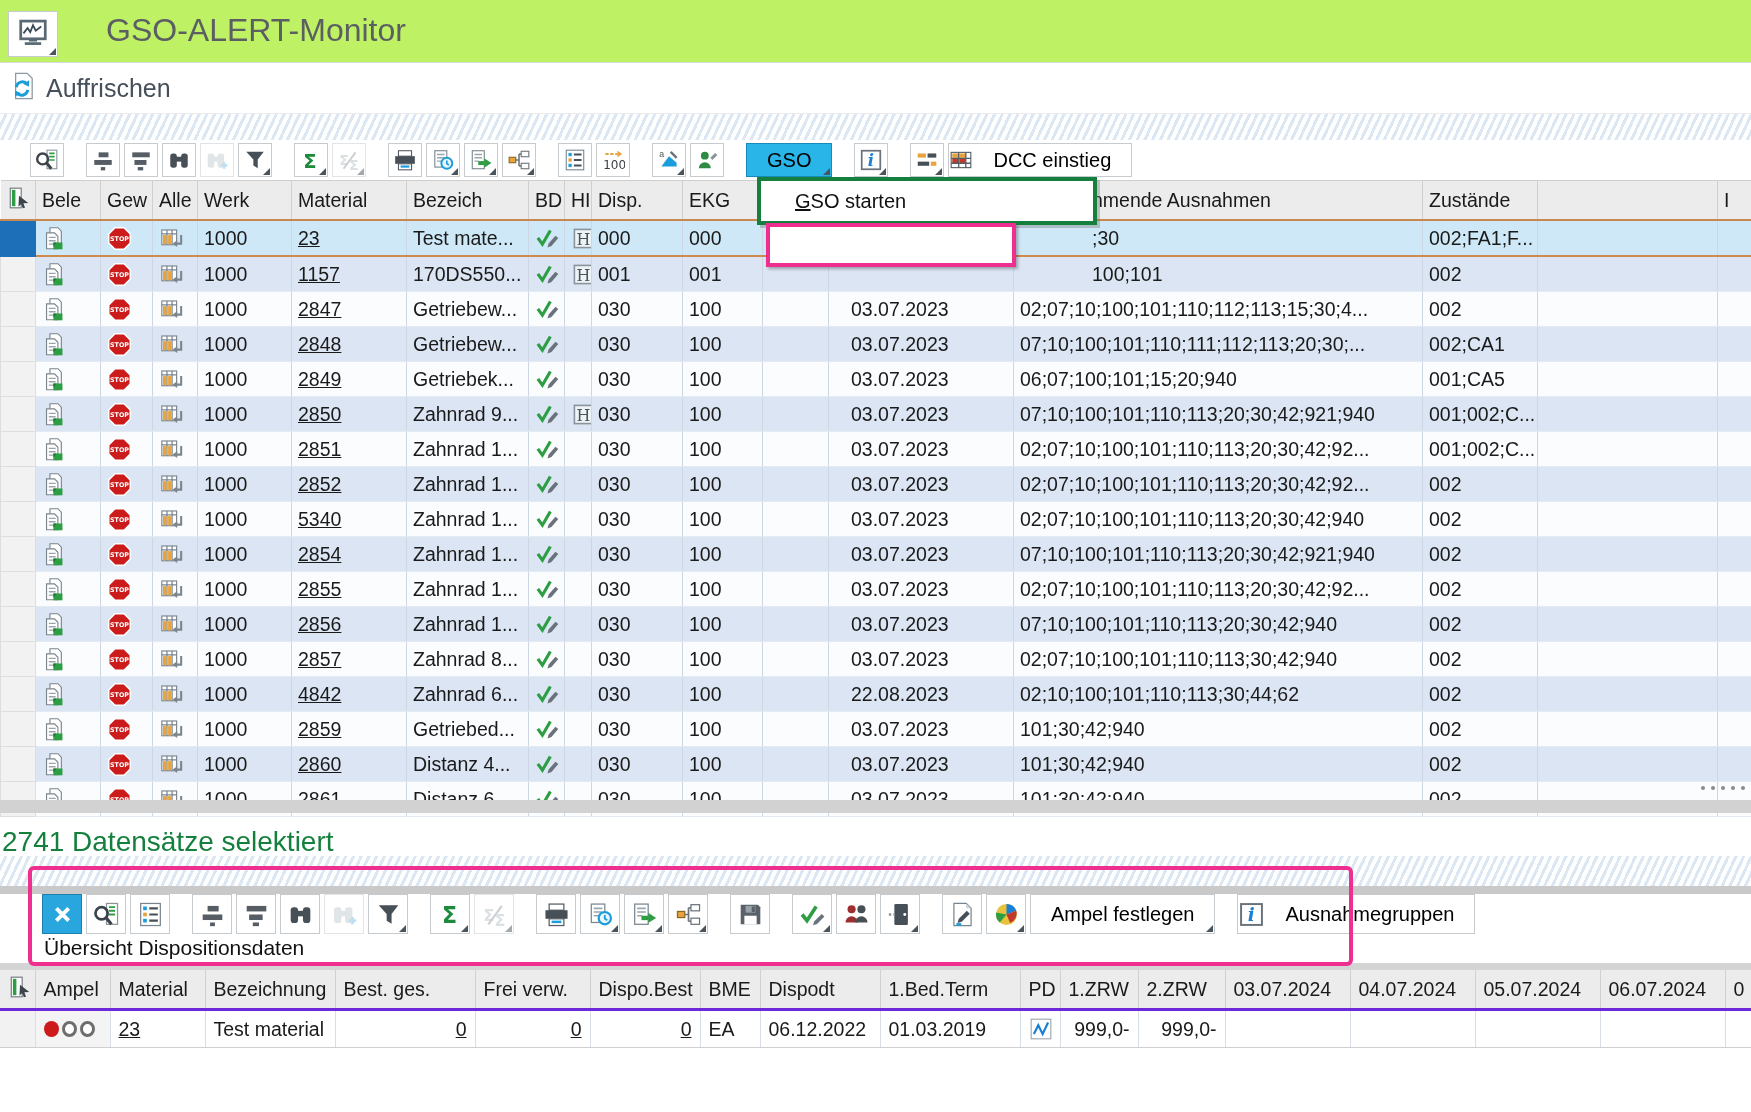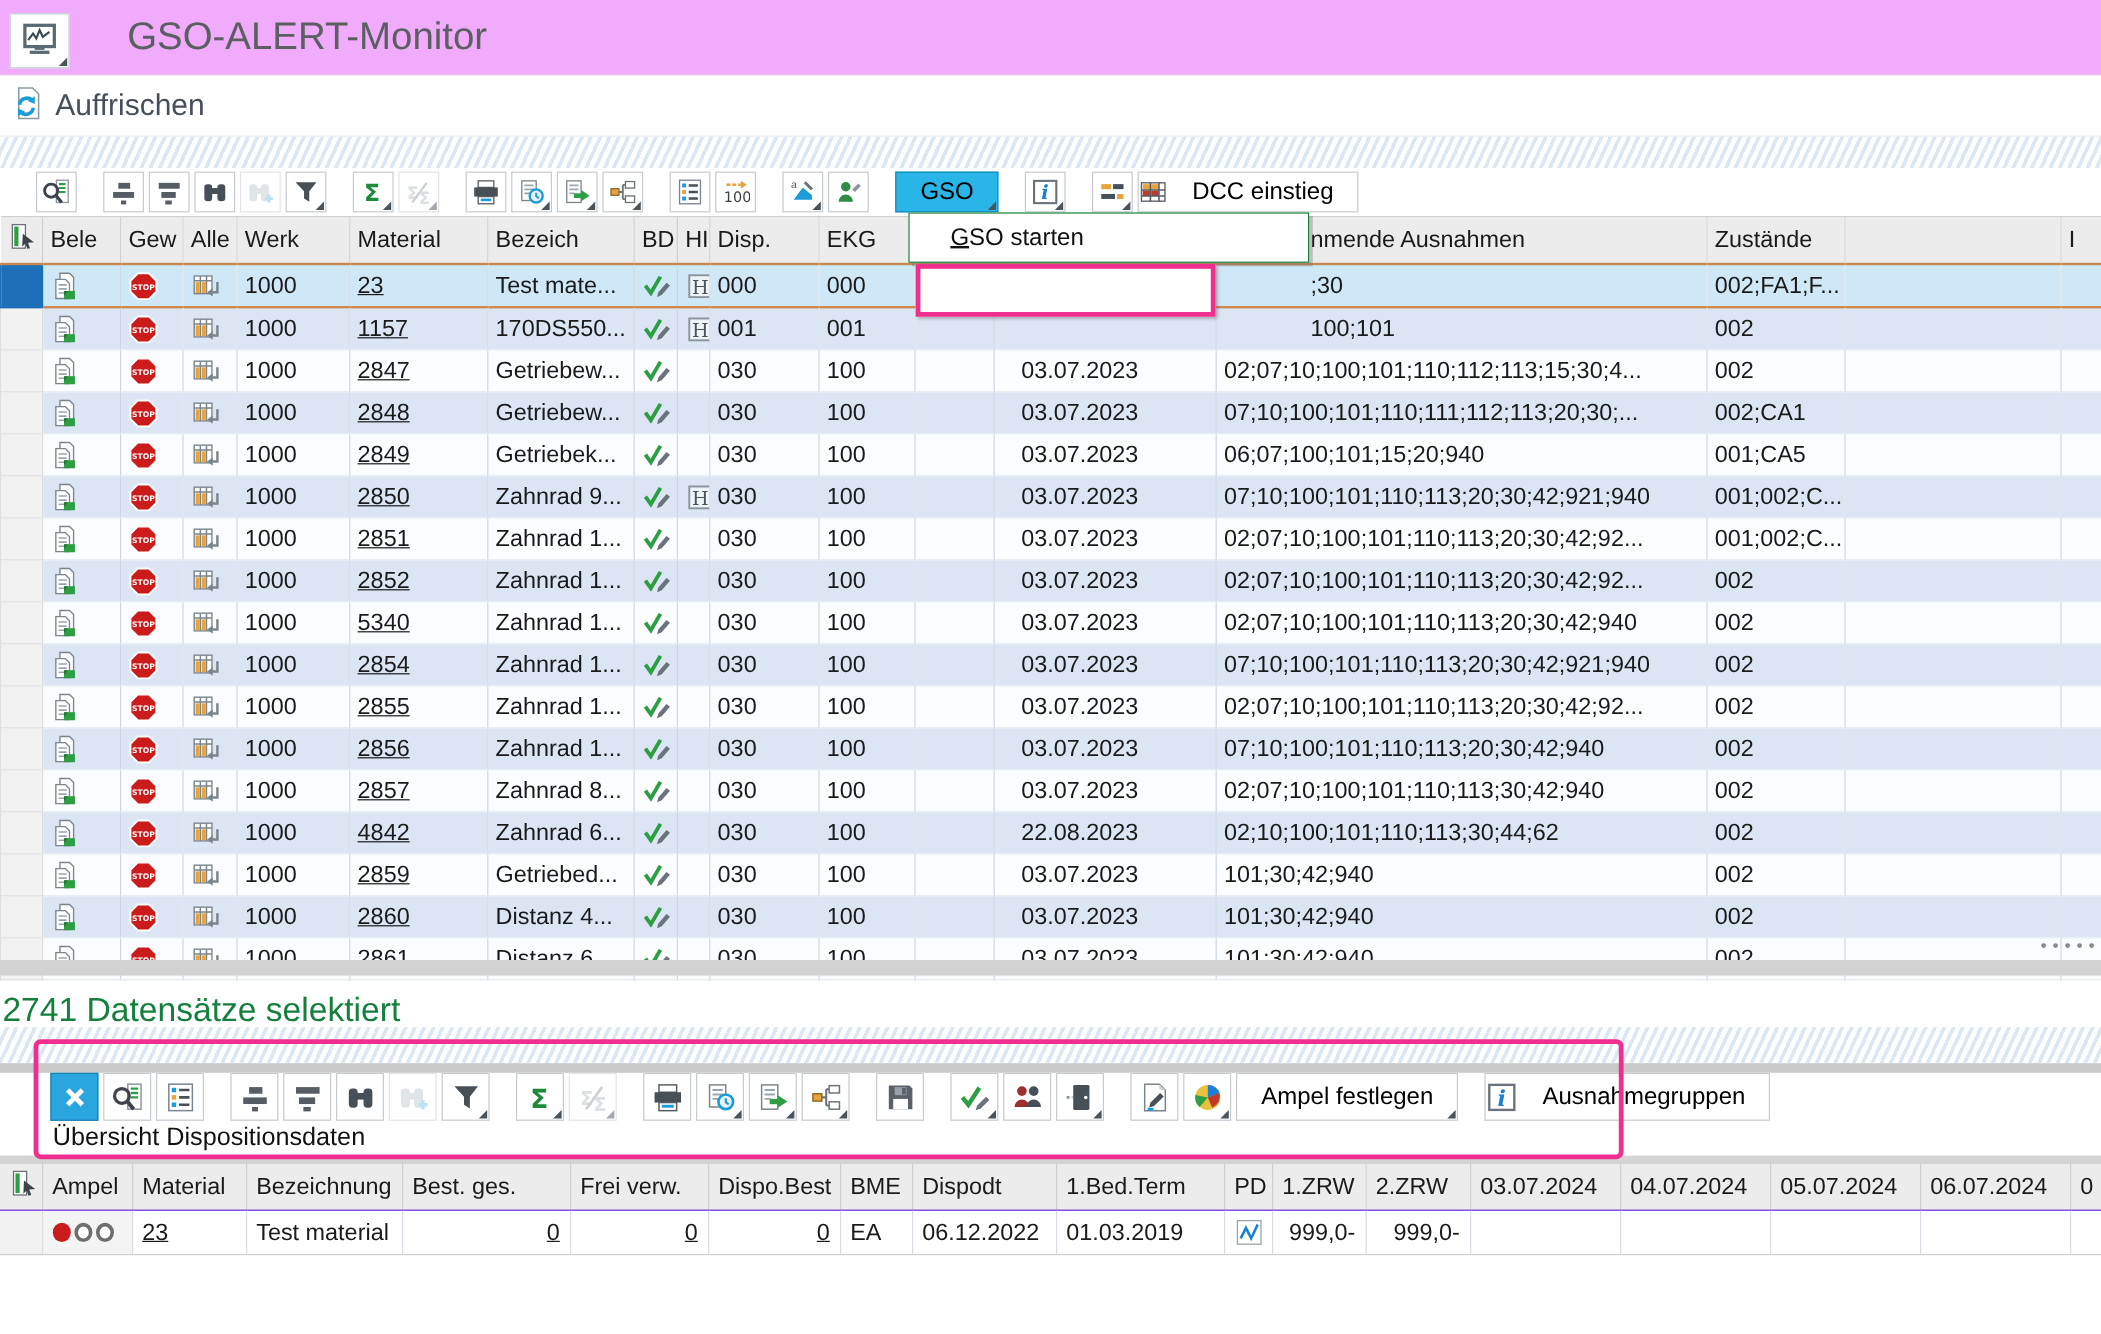--- a/index.html
+++ b/index.html
@@ -1,19 +1,19 @@
 <!DOCTYPE html>
 <html><head>
 <meta charset="utf-8">
 <style>
   html,body{margin:0;padding:0;background:#fff;}
   #screen{position:relative;width:1751px;height:1112px;background:#fff;overflow:hidden;
           font-family:"Liberation Sans",sans-serif;color:#1a1a1a;}
   
-  .titlebar{position:absolute;left:0;top:0;width:100%;height:62px;border-bottom:1px solid #d9d9d9;background:#f0abfc;}
+  .titlebar{position:absolute;left:0;top:0;width:100%;height:62px;border-bottom:1px solid #d9d9d9;background:#bef264;}
   .sysbtn{position:absolute;left:8px;top:11px;width:48px;height:44px;border:1px solid #c6cbd0;background:#fff;
           display:flex;align-items:center;justify-content:center;}
   .title{position:absolute;left:106px;top:12px;font-size:32px;color:#5c5f62;}
   .appbar{position:absolute;left:0;top:63px;width:100%;height:50px;background:#fff;border-bottom:1px solid #ececec;}
   .refresh{position:absolute;left:8px;top:8px;display:flex;align-items:center;gap:10px;cursor:default;}
   .refresh .rlbl{font-size:25px;color:#46505a;}
   .stripes{position:absolute;left:0;width:100%;
            background:repeating-linear-gradient(115deg,#ffffff 0 4px,#dbe8f4 4px 7px);}
   .st1{top:114px;height:26px;}
   .st2{top:856px;height:30px;}
@@ -31,21 +31,21 @@
   .tbtn svg{width:24px;height:24px;}
   #bottom-toolbar .tbtn svg{width:27px;height:27px;}
   .tbtn .lbl{font-size:20px;padding:0 20px;color:#000000;white-space:nowrap;}
   .tbtn.active{background:#29b5e8;border-color:#168ab8;}
   .tbtn.disabled{opacity:.5;}
   .tbtn.closebtn{background:#2aa6df;border-color:#1d7fae;}
   .caret{position:absolute;right:1px;bottom:1px;width:0;height:0;
          border-left:7px solid transparent;border-bottom:7px solid #4a545d;}
   .tsep{width:14px;height:30px;margin-right:4px;}
   
-  .menu{position:absolute;left:757px;top:177px;width:332px;background:#fff;border:1px solid #15803d;
+  .menu{position:absolute;left:757px;top:177px;width:332px;background:#fff;border:4px solid #15803d;
         box-shadow:3px 3px 0 rgba(110,110,110,.35);z-index:60;}
   .menu-item{height:40px;line-height:40px;padding-left:34px;font-size:20px;color:#111;position:relative;z-index:2;}
   .menu-item::first-letter{text-decoration:underline;}
   .menu-frame{position:absolute;left:5px;top:42px;width:242px;height:36px;border:4px solid #ee2f8f;
               background:#fff;z-index:1;box-shadow:2px 2px 3px rgba(0,0,0,.3);}
   .menu-item.hl{z-index:2;}
   
   table{border-collapse:collapse;table-layout:fixed;font-family:"Liberation Sans",sans-serif;}
   #main-table{position:absolute;left:0;top:180px;width:1751px;font-size:19.5px;}
   #main-table th{height:38px;background:#ececec;font-weight:normal;text-align:left;padding:0 6px;
@@ -62,21 +62,21 @@
   td.termincell{padding-left:22px !important;}
   .mlink{text-decoration:underline;}
   .cellic svg{width:25px;height:25px;vertical-align:middle;}
   
   .statusline{position:absolute;left:2px;top:826px;font-size:28px;color:#15803d;}
   .bigframe{position:absolute;left:28px;top:866px;width:1317px;height:92px;border:4px solid #ee2f8f;
             border-radius:6px;z-index:40;pointer-events:none;}
   .sectitle{position:absolute;left:44px;top:936px;font-size:21px;color:#111;z-index:30;}
   #bottom-table{position:absolute;left:0;top:970px;width:1751px;font-size:19.5px;}
   #bottom-table th{height:38px;background:#ececec;font-weight:normal;text-align:left;padding:0 8px;
-     border-right:1px solid #d0d0d0;border-bottom:1px solid #6d28d9;overflow:hidden;white-space:nowrap;}
+     border-right:1px solid #d0d0d0;border-bottom:3px solid #6d28d9;overflow:hidden;white-space:nowrap;}
   #bottom-table td{height:36px;padding:0 8px;background:#fff;border-right:1px solid #d8dee5;
      border-bottom:1px solid #cfcfcf;overflow:hidden;white-space:nowrap;}
   #bottom-table td.selcell{background:#f2f2f2;border-right:1px solid #dedede;}
   #bottom-table td.num,#bottom-table th.num{text-align:right;}
   .ulink{text-decoration:underline;}
   .ampelwrap{display:flex;align-items:center;gap:3px;height:100%;}
   .light{width:15px;height:16px;border-radius:50%;box-sizing:border-box;}
   .light.red{background:#cc1b1b;}
   .light.off{background:#fff;border:3px solid #6e6e6e;}
   .grip{position:absolute;top:786px;left:1701px;display:flex;gap:6px;}

